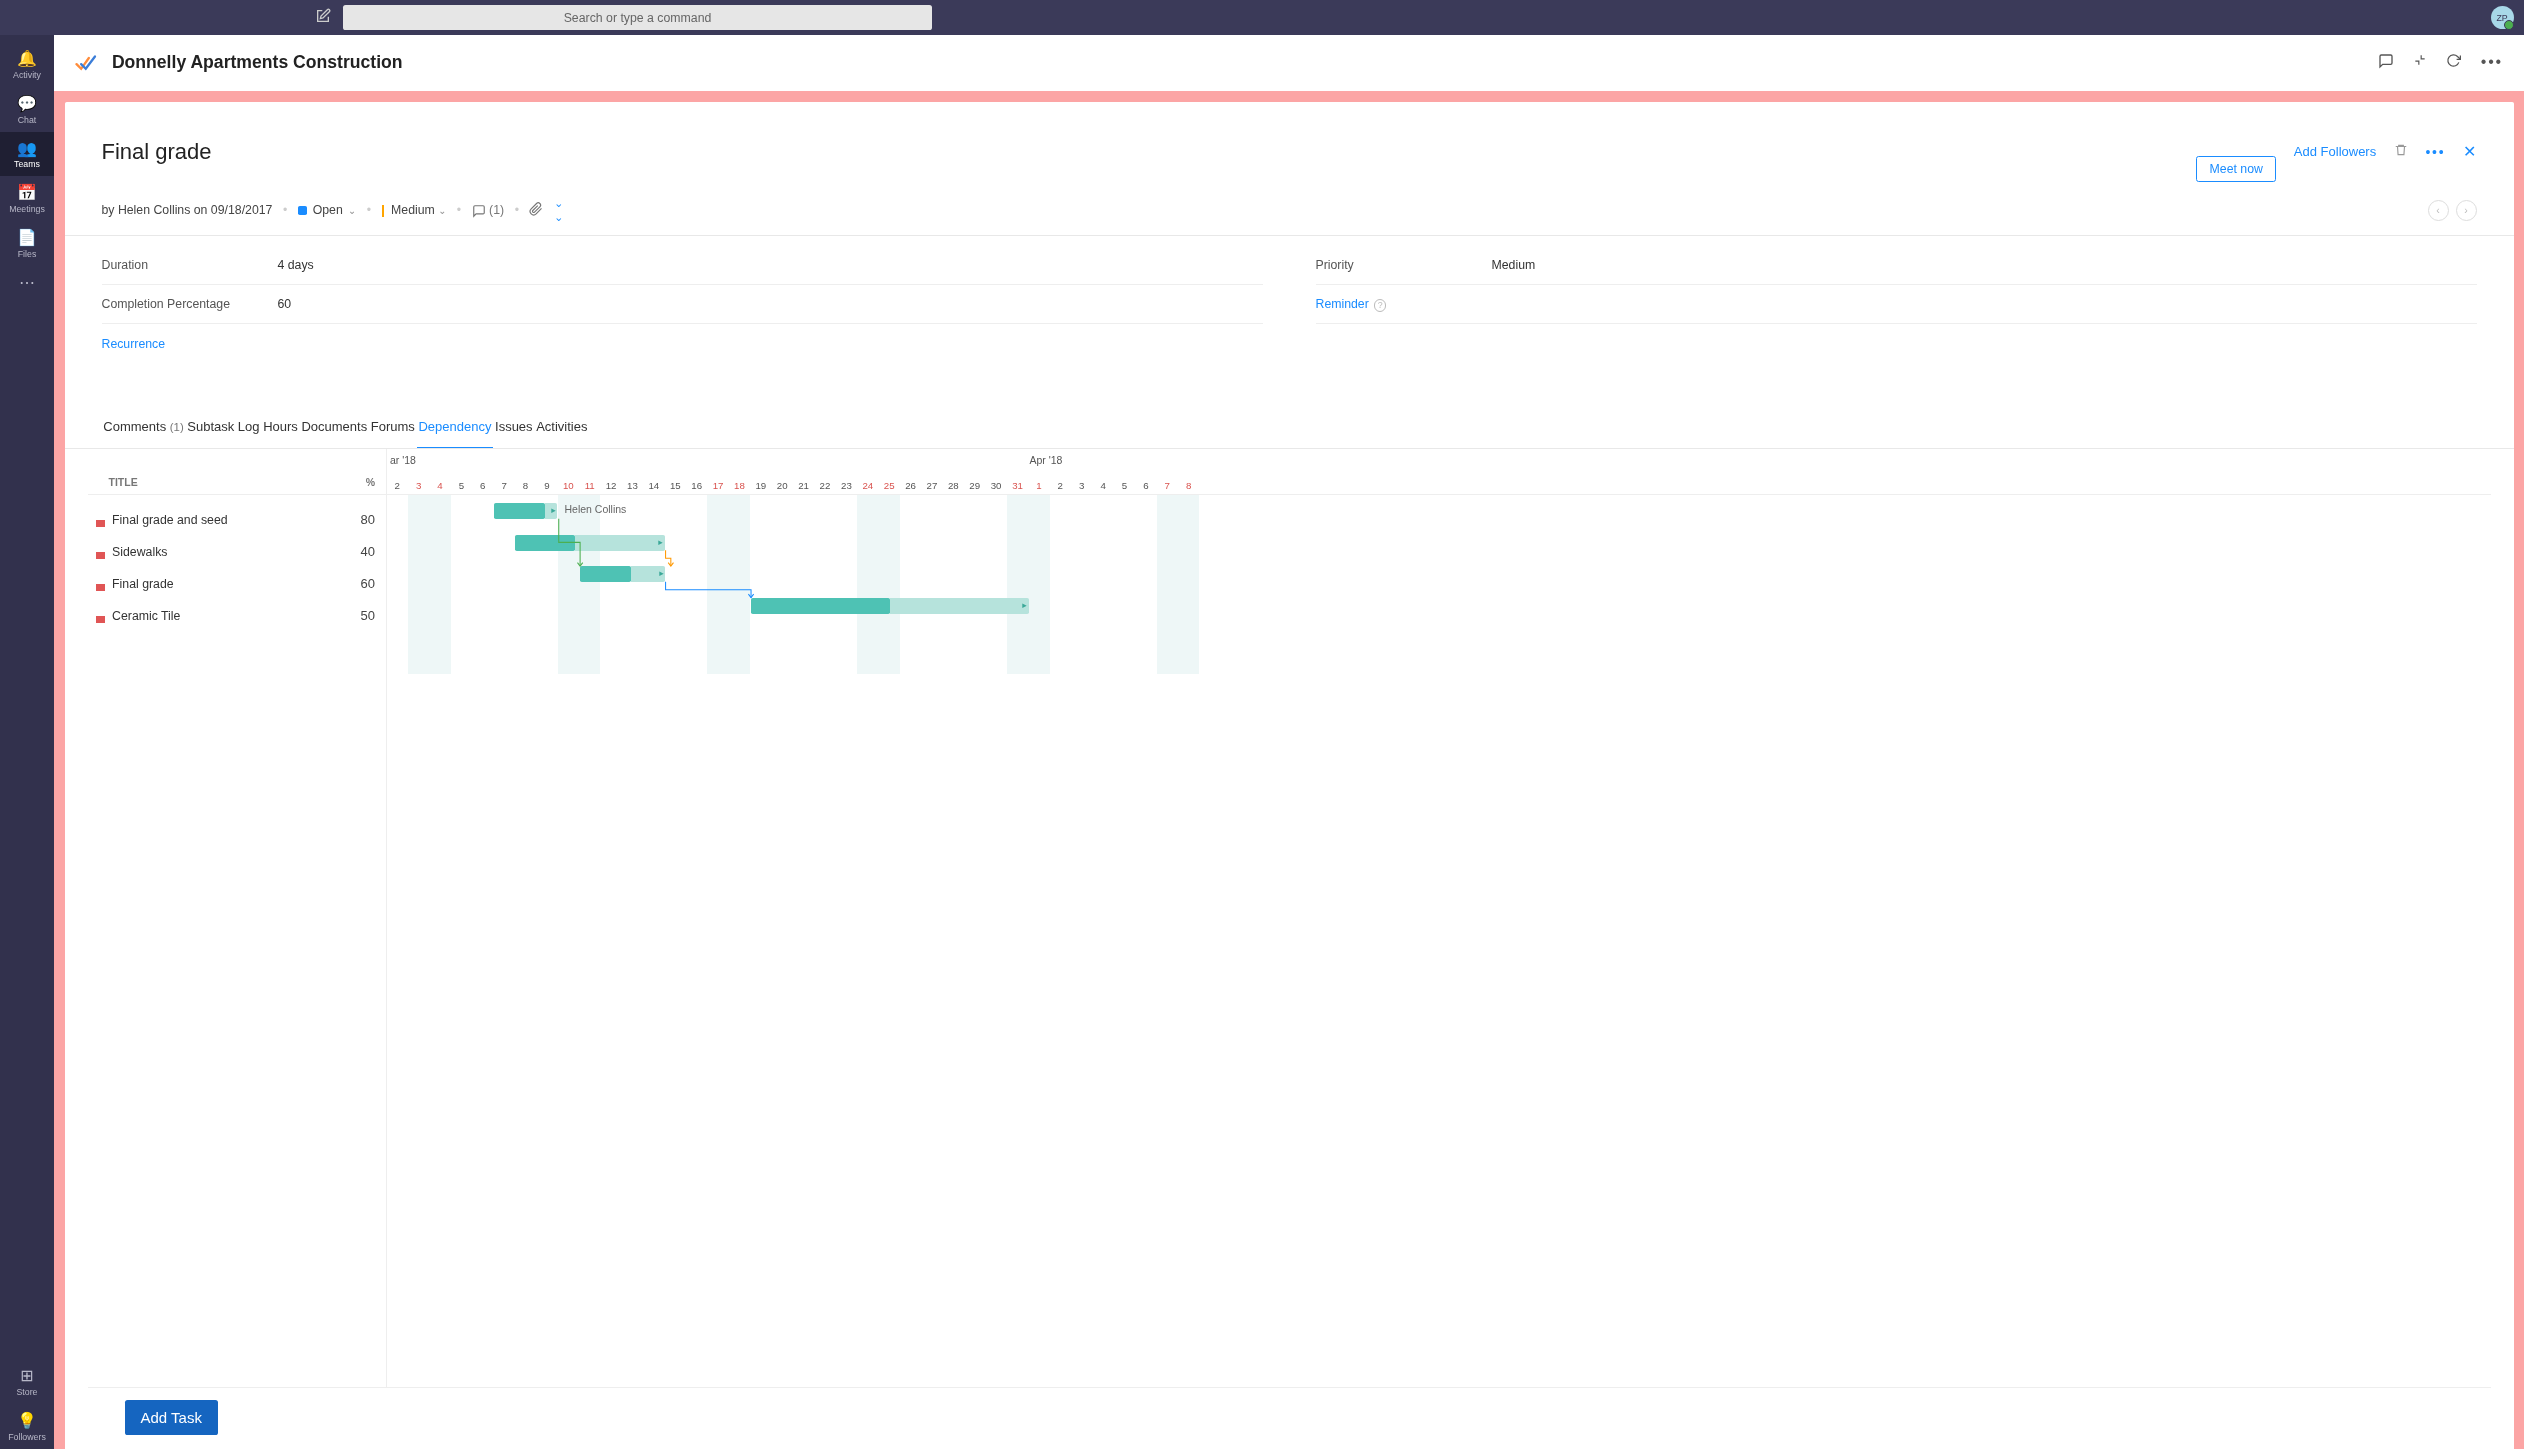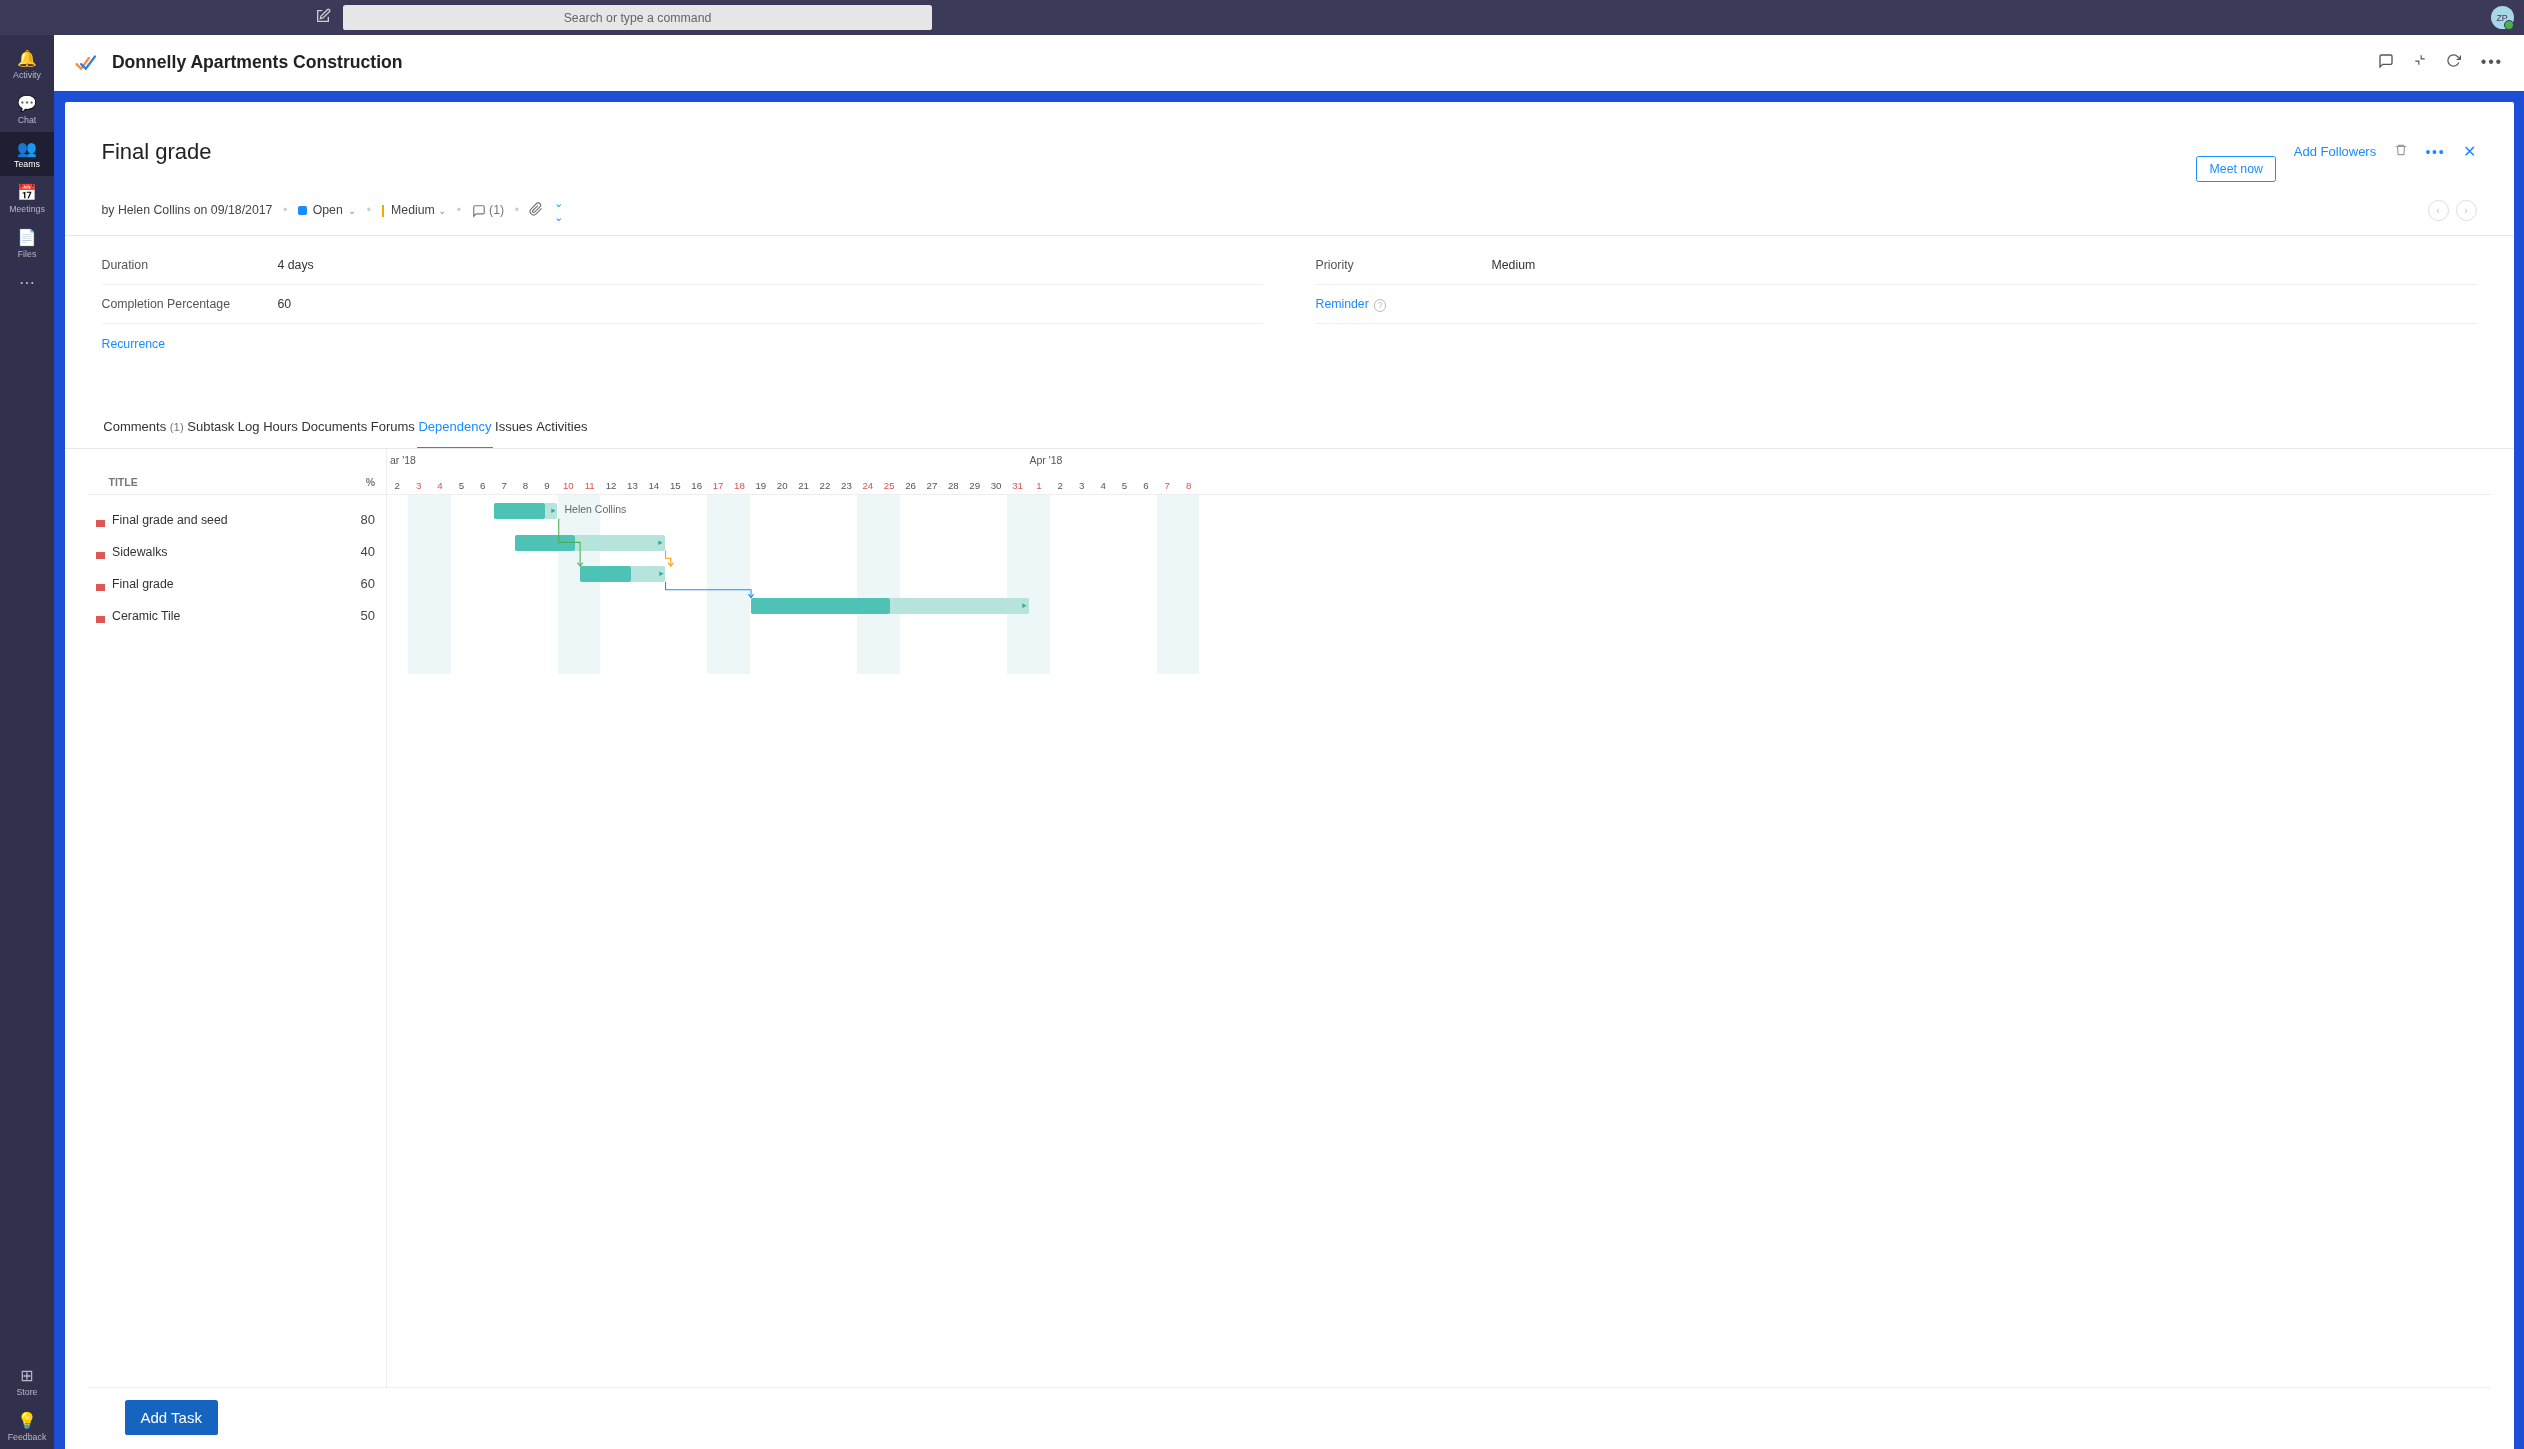--- a/index.html
+++ b/index.html
@@ -24,21 +24,21 @@
 
 
 .content { flex: 1; background: #fff; display: flex; flex-direction: column; overflow: hidden; }
 .content-header { height: 56px; display: flex; align-items: center; padding: 0 21px; border-bottom: 0.9px solid transparent; }
 .logo-mark { width: 24.6px; height: 19.3px; margin-right: 12.3px; }
 .page-title { font-size: 17.6px; font-weight: 700; color: #222; }
 .header-actions { margin-left: auto; display: flex; gap: 19.3px; color: #555; }
 .header-actions span { cursor: pointer; }
 
 
-.frame-wrap { flex: 1; background: #1d4ed8; padding: 10.5px 10.5px 0 10.5px; overflow: hidden; }
+.frame-wrap { flex: 1; background: #fca5a5; padding: 10.5px 10.5px 0 10.5px; overflow: hidden; }
 .task-panel { background: #fff; height: 100%; display: flex; flex-direction: column; overflow: hidden; border-radius: 1.8px 1.8px 0 0; }
 
 
 .task-head { padding: 19.3px 37px 10.5px 37px; }
 .task-head-row1 { display: flex; align-items: center; }
 .task-title { font-size: 22px; font-weight: 400; color: #222; }
 .head-actions { margin-left: auto; display: flex; align-items: center; gap: 17.6px; }
 .meet-now-btn { border: 0.9px solid #1a8cff; color: #1a8cff; background: #fff; padding: 5.3px 12.3px; border-radius: 2.6px; font-size: 12.3px; cursor: pointer; margin-top: 35px; }
 .add-followers { color: #1a8cff; font-size: 13px; cursor: pointer; }
 .icon-grey { color: #999; cursor: pointer; font-size: 14px; }
@@ -128,21 +128,21 @@
           <div class="rail-item active"><span class="ri-icon">👥</span><span>Teams</span></div>
           <div class="rail-item"><span class="ri-icon">📅</span><span>Meetings</span></div>
           <div class="rail-item"><span class="ri-icon">📄</span><span>Files</span></div>
           <div class="rail-item">
             <span class="ri-icon">⋯</span>
           </div>
         </div>
       <div class="rail-spacer"></div>
       <div id="rail-bottom">
           <div class="rail-item"><span class="ri-icon">⊞</span><span>Store</span></div>
-          <div class="rail-item"><span class="ri-icon">💡</span><span>Feedback</span></div>
+          <div class="rail-item"><span class="ri-icon">💡</span><span>Followers</span></div>
         </div>
     </div>
 
     <div class="content">
       <div class="content-header">
         <svg class="logo-mark" viewBox="0 0 32 24">
             <path d="M2 14 L8 20 L18 6" stroke="#ff8c3b" stroke-width="3" fill="none" stroke-linecap="round"></path>
             <path d="M8 14 L14 20 L26 4" stroke="#3b7dd8" stroke-width="3" fill="none" stroke-linecap="round"></path>
           </svg>
         <div class="page-title">Donnelly Apartments Construction</div>

